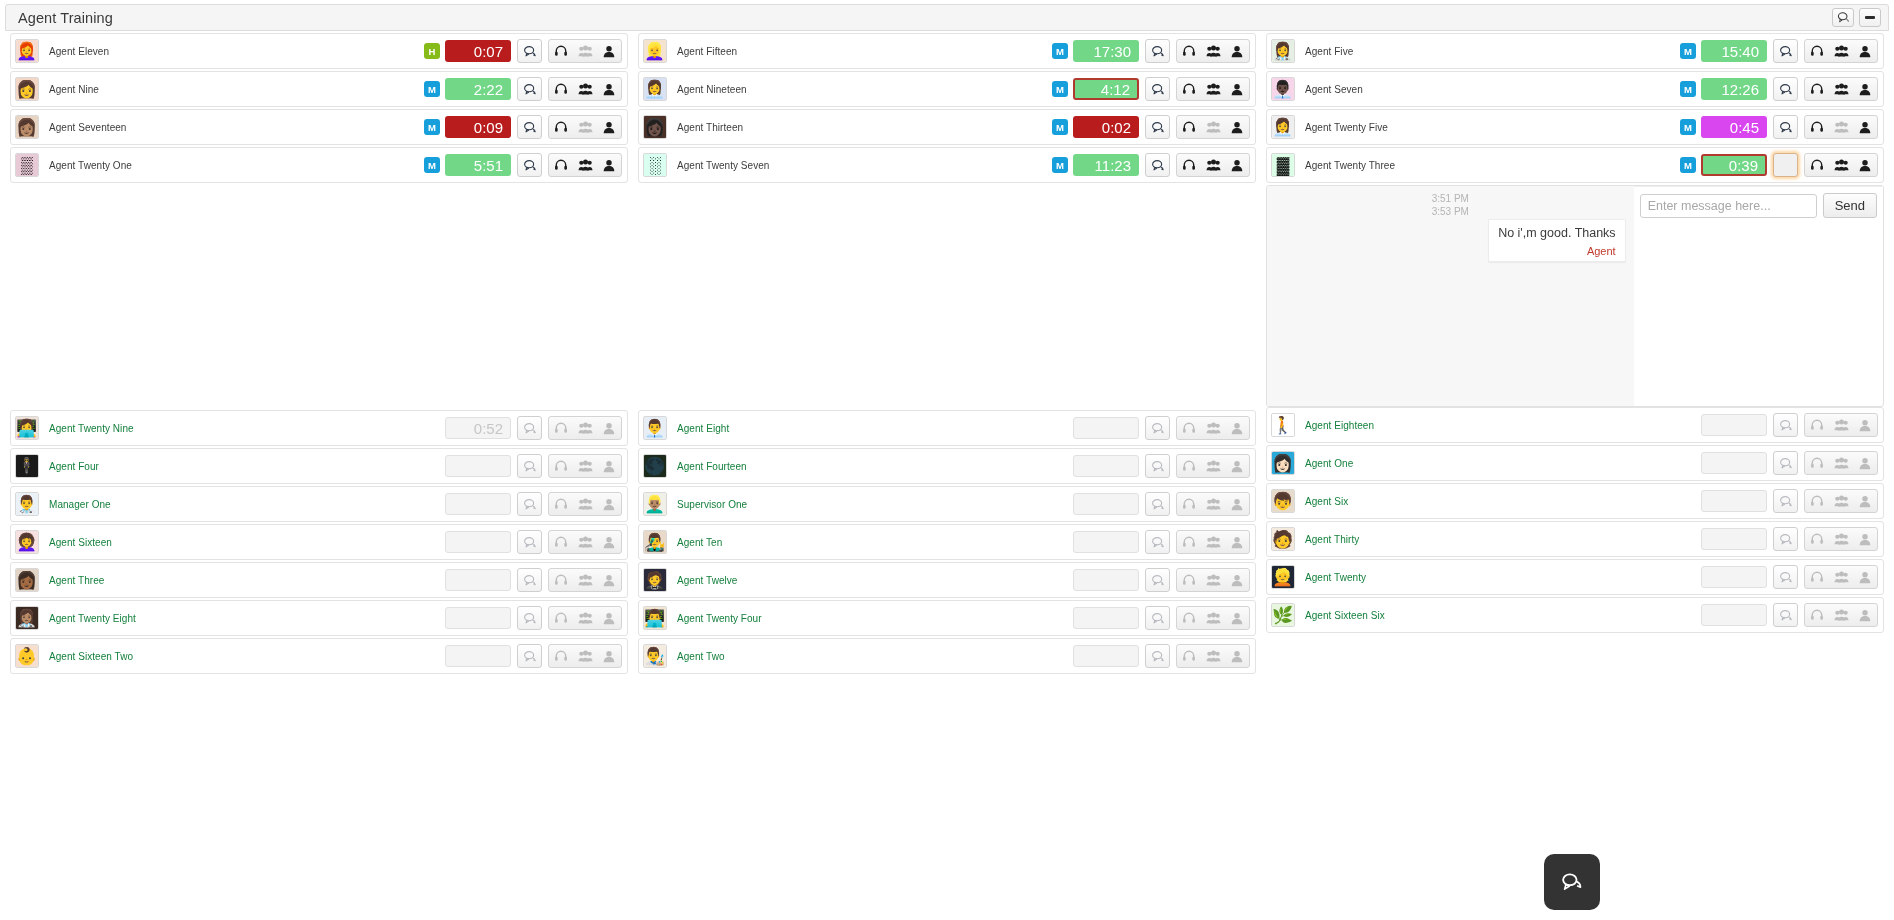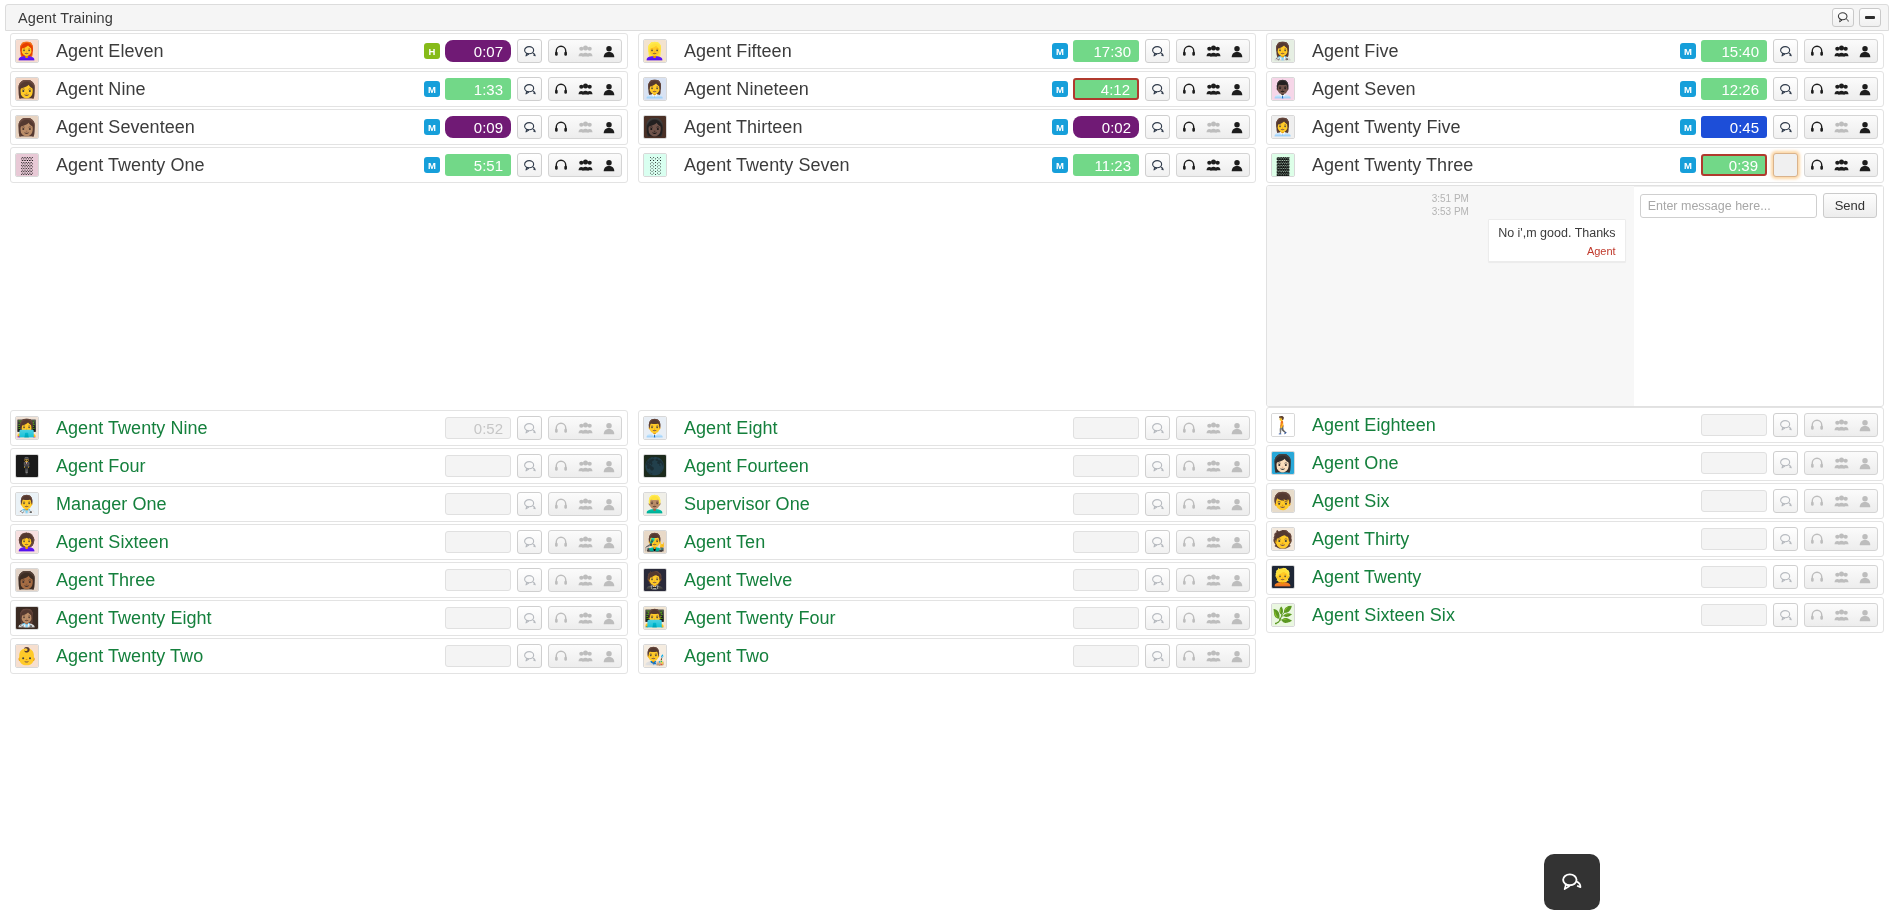--- a/index.html
+++ b/index.html
@@ -70,25 +70,25 @@
     flex: 0 0 auto;
     display: flex; align-items: center; justify-content: center;
     overflow: hidden;
   }
   .avatar-glyph {
     font-size: 17px; line-height: 1;
     width: 100%; height: 100%;
     display: flex; align-items: center; justify-content: center;
   }
   .agent-name {
-    font-size: 18px; color: #3c3c3c;
+    font-size: 10px; color: #3c3c3c;
+    padding-left: 10px;
     white-space: nowrap; overflow: hidden;
     flex: 1 1 auto;
     letter-spacing: .05px;
-    margin-left: 17px;
   }
   .agent-name.muted { color: #15803d; }
 
   
   .pri-badge {
     width: 16px; height: 16px;
     border-radius: 3px;
     color: #fff; font-size: 9.5px; font-weight: bold;
     display: flex; align-items: center; justify-content: center;
     margin-right: 5px; flex: 0 0 auto;
@@ -101,23 +101,23 @@
   .timer {
     width: 66px; height: 22px;
     border-radius: 3px;
     font-size: 15px; color: #fff;
     display: flex; align-items: center; justify-content: flex-end;
     padding-right: 7px;
     flex: 0 0 auto;
     margin-right: 6px;
     border: 1px solid transparent;
   }
-  .timer.red    { background: #701a75; border-radius: 8px; }
+  .timer.red    { background: #b91c1c; }
   .timer.green  { background: #72d888; }
-  .timer.purple { background: #1d4ed8; padding-left: 32px; }
+  .timer.purple { background: #d946ef; padding-left: 32px; }
   .timer.idle   { background: #f4f4f4; border: 1px solid #e0e0e0; color: #c6c6c6; }
   .timer.blank  { background: #f4f4f4; border: 1px solid #e0e0e0; color: transparent; }
   .timer.sel    { border: 2px solid #b03a2e; }
 
   
   .btn-sq {
     width: 25px; height: 24px;
     background: linear-gradient(#ffffff, #f1f1f1);
     border: 1px solid #cfcfcf; border-radius: 3px;
     display: flex; align-items: center; justify-content: center;
@@ -280,21 +280,21 @@
                   </svg>
                 </div>
               </div>
             </div>
             <div class="agent-row">
               <div class="avatar">
                 <div class="avatar-glyph" style="background: rgb(242, 214, 198);">👩</div>
               </div>
               <div class="agent-name">Agent Nine</div>
               <div class="pri-badge pri-M">M</div>
-              <div class="timer green">1:33</div>
+              <div class="timer green">2:22</div>
               <div class="btn-sq">
                 <svg class="ic" width="14" height="13" viewBox="0 0 16 15">
                   <ellipse cx="7" cy="6" rx="5.2" ry="4.1" fill="none" stroke="#2f3a4a" stroke-width="1.3"></ellipse>
                   <path d="M4.2 9.6 L3.4 12.6 L6.3 10.8 Z" fill="none" stroke="#2f3a4a" stroke-width="1.2" stroke-linejoin="round"></path>
                   <path d="M11.3 9.1 c1.7 .6 2.6 1.8 2.7 3.3 l-2.3 -1" fill="none" stroke="#2f3a4a" stroke-width="1.2" stroke-linejoin="round"></path>
                 </svg>
               </div>
               <div class="btn-group">
                 <div class="gi">
                   <svg class="ic" width="14" height="14" viewBox="0 0 16 16">
@@ -641,21 +641,21 @@
                     <circle cx="7" cy="4.2" r="3.2" fill="#bdbdbd"></circle>
                     <path d="M0.8 14.2 c0-4 2.8-6.1 6.2-6.1 s6.2 2.1 6.2 6.1 Z" fill="#bdbdbd"></path>
                   </svg>
                 </div>
               </div>
             </div>
             <div class="agent-row">
               <div class="avatar">
                 <div class="avatar-glyph" style="background: rgb(246, 223, 207);">👶</div>
               </div>
-              <div class="agent-name muted">Agent Twenty Two</div>
+              <div class="agent-name muted">Agent Sixteen Two</div>
               <div class="pri-badge pri-none"></div>
               <div class="timer blank"></div>
               <div class="btn-sq">
                 <svg class="ic ic-dim" width="14" height="13" viewBox="0 0 16 15">
                   <ellipse cx="7" cy="6" rx="5.2" ry="4.1" fill="none" stroke="#2f3a4a" stroke-width="1.3"></ellipse>
                   <path d="M4.2 9.6 L3.4 12.6 L6.3 10.8 Z" fill="none" stroke="#2f3a4a" stroke-width="1.2" stroke-linejoin="round"></path>
                   <path d="M11.3 9.1 c1.7 .6 2.6 1.8 2.7 3.3 l-2.3 -1" fill="none" stroke="#2f3a4a" stroke-width="1.2" stroke-linejoin="round"></path>
                 </svg>
               </div>
               <div class="btn-group">

